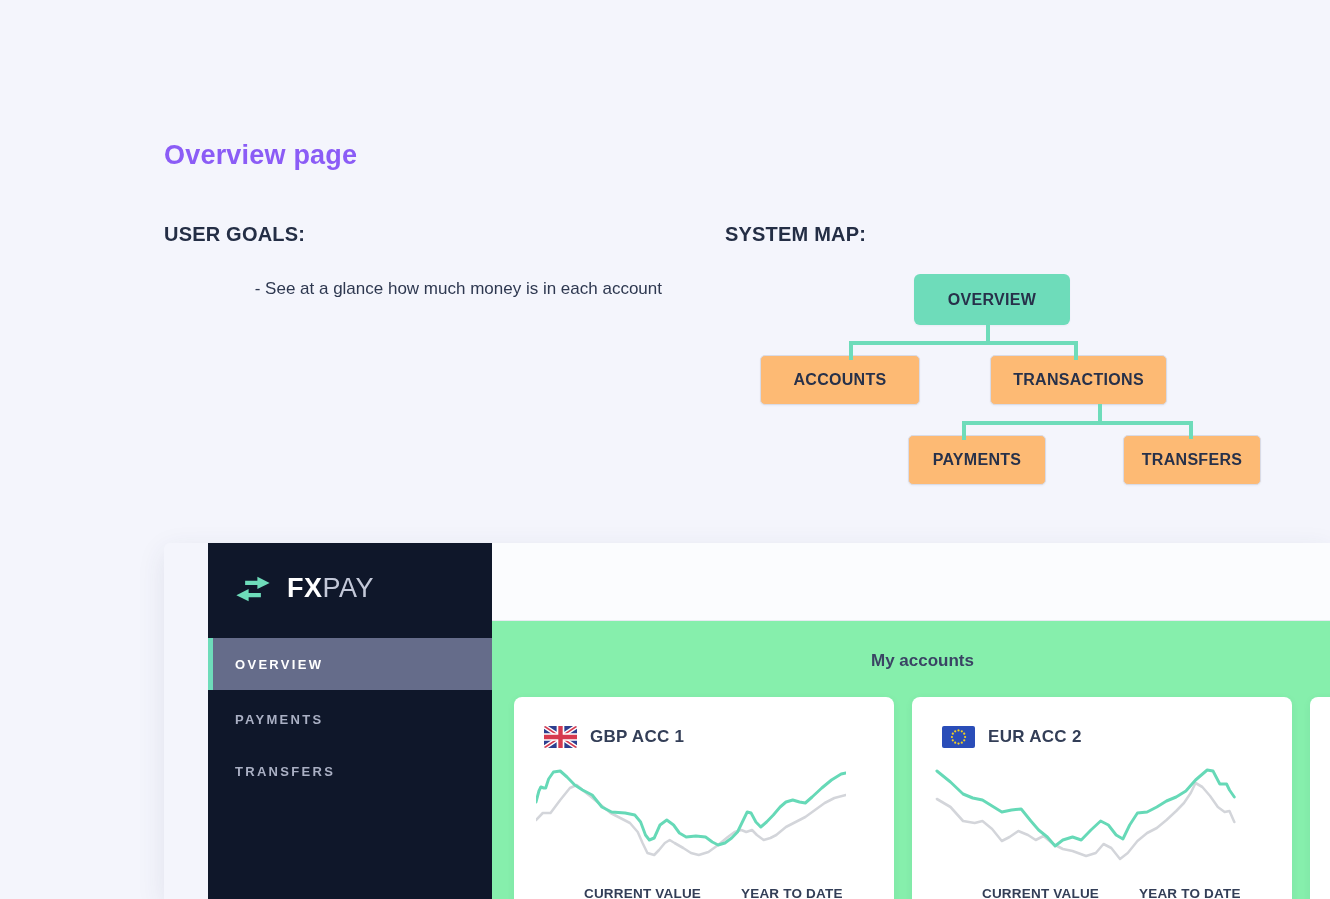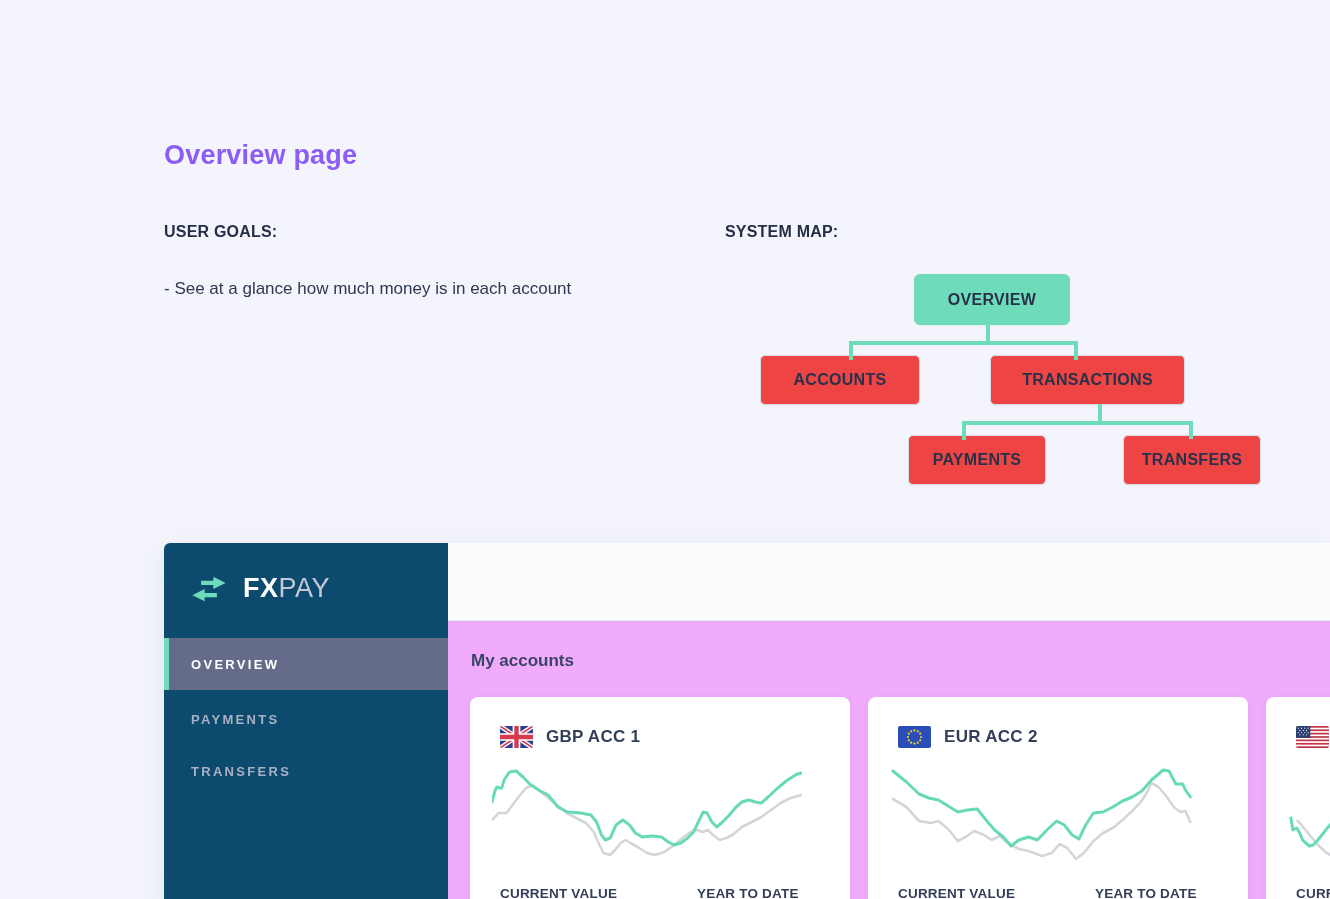--- a/index.html
+++ b/index.html
@@ -12,77 +12,77 @@
     color:#27314a;
   }
 
   
   .doc-title {
     position:absolute; left:164px; top:140px;
     font-size:27px; font-weight:800; color:#8b5cf6; letter-spacing:.2px;
   }
   .section-heading {
     position:absolute; top:223px;
-    font-size:16px; font-weight:800; color:#242e45; letter-spacing:.2px;
+    font-size:20px; font-weight:800; color:#242e45; letter-spacing:.2px;
   }
   .goals-heading { left:164px; }
   .map-heading   { left:725px; }
   .goals {
     position:absolute; left:164px; top:276px; width:498px;
-    font-size:17px; line-height:26px; color:#2e3850;
+    font-size:17px; line-height:26px; color:#2e3850;text-align:right;
   }
   .goals p { margin:0 0 26px 0; }
 
   
   .map-node {
     position:absolute; display:flex; align-items:center; justify-content:center;
     font-size:16px; font-weight:800; color:#27314a; letter-spacing:.3px;
-    background:#ef4444; border:1px solid #d9dbe6; border-radius:5px;
+    background:#fdba74; border:1px solid #d9dbe6; border-radius:5px;
     box-shadow:0 1px 2px rgba(40,50,90,.05); z-index:2;
   }
   .map-node.root { background:#6edcba; border:none; border-radius:6px; }
   .n-overview     { left:914px;  top:274px; width:156px; height:51px; }
   .n-accounts     { left:760px;  top:355px; width:160px; height:50px; }
-  .n-transactions { left:990px;  top:355px; width:195px; height:50px; }
+  .n-transactions { left:990px;  top:355px; width:177px; height:50px; }
   .n-payments     { left:908px;  top:435px; width:138px; height:50px; }
   .n-transfers    { left:1123px; top:435px; width:138px; height:50px; }
   .conn { position:absolute; background:#6edcba; z-index:3; }
   .c1 { left:986px;  top:325px; width:4px;   height:20px; }
   .h1 { left:849px;  top:341px; width:229px; height:4px;  }
   .c3 { left:849px;  top:341px; width:4px;   height:19px; }
   .c4 { left:1074px; top:341px; width:4px;   height:19px; }
   .c5 { left:1098px; top:404px; width:4px;   height:21px; }
   .h2 { left:962px;  top:421px; width:231px; height:4px;  }
   .c7 { left:962px;  top:421px; width:4px;   height:19px; }
   .c8 { left:1189px; top:421px; width:4px;   height:18px; }
 
   
   .app {
     position:absolute; left:164px; top:543px; width:1166px; height:356px;
     display:flex; border-top-left-radius:6px; overflow:hidden;
     box-shadow:0 8px 28px rgba(50,60,95,.10);
   }
-  .sidebar { width:284px; flex:0 0 284px; background:#0c4a6e; }
+  .sidebar { width:284px; flex:0 0 284px; background:#0f172a;margin-left:44px; }
   .logo-row { display:flex; align-items:center; padding:30px 0 0 27px; }
   .logo-icon { width:36px; height:28px; }
   .brand { margin-left:16px; font-size:27px; letter-spacing:.5px; }
   .brand .fx  { font-weight:800; color:#ffffff; }
   .brand .pay { font-weight:400; color:#c3c8d8; }
   .side-nav { margin-top:34px; }
   .nav-item {
     height:46px; margin-top:6px; display:flex; align-items:center;
     padding-left:27px; font-size:13px; font-weight:700; letter-spacing:2.3px;
     color:#aab0c4; cursor:pointer;
   }
   .nav-item.active {
     height:52px; margin-top:0; background:#656c8a; color:#ffffff;
     border-left:5px solid #6edcba; padding-left:22px;
   }
 
-  .main { flex:1; display:flex; flex-direction:column; background:#f0abfc; min-width:0; }
+  .main { flex:1; display:flex; flex-direction:column; background:#86efac; min-width:0;text-align:center; }
   .topbar { height:78px; flex:0 0 78px; background:#fbfcfe; border-bottom:1px solid #e8eaf1; }
   .content { padding:30px 0 0 22px; }
   .content-heading { font-size:17px; font-weight:700; color:#3a4464; margin-left:1px; }
   .cards { display:flex; gap:18px; margin-top:26px; }
   .card {
     width:380px; flex:0 0 380px; height:240px; background:#ffffff;
     border-radius:8px; padding:26px 30px; box-shadow:0 2px 8px rgba(40,50,80,.06);
   }
   .card-head { display:flex; align-items:center; height:28px; }
   .flag { width:33px; height:22px; border-radius:2px; overflow:hidden; display:block; }

